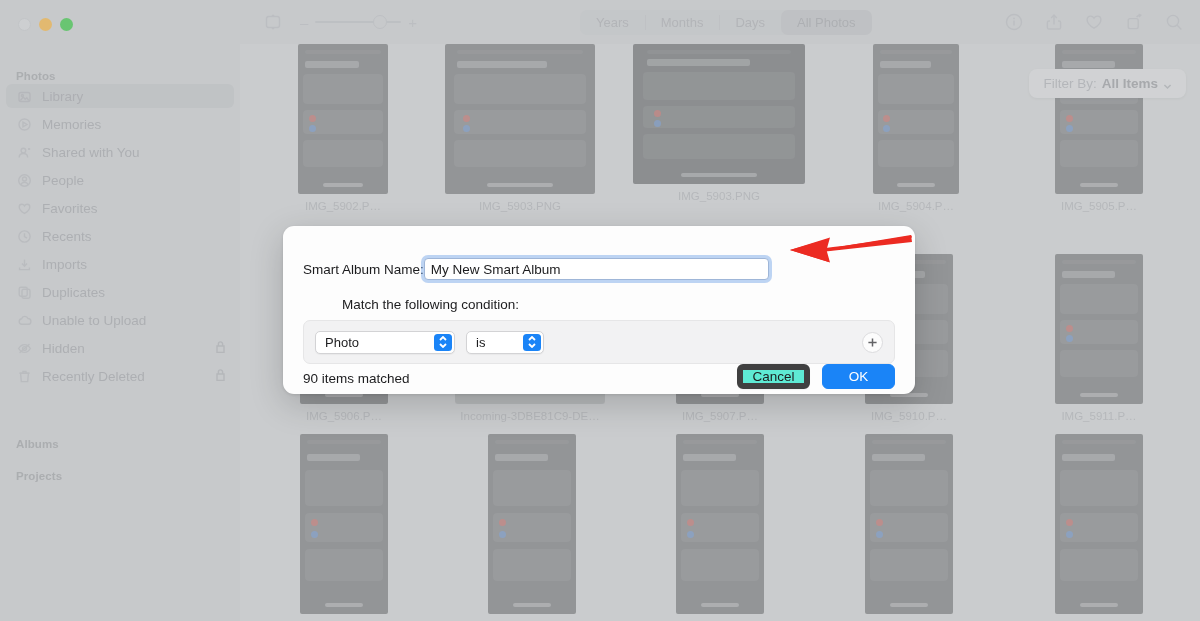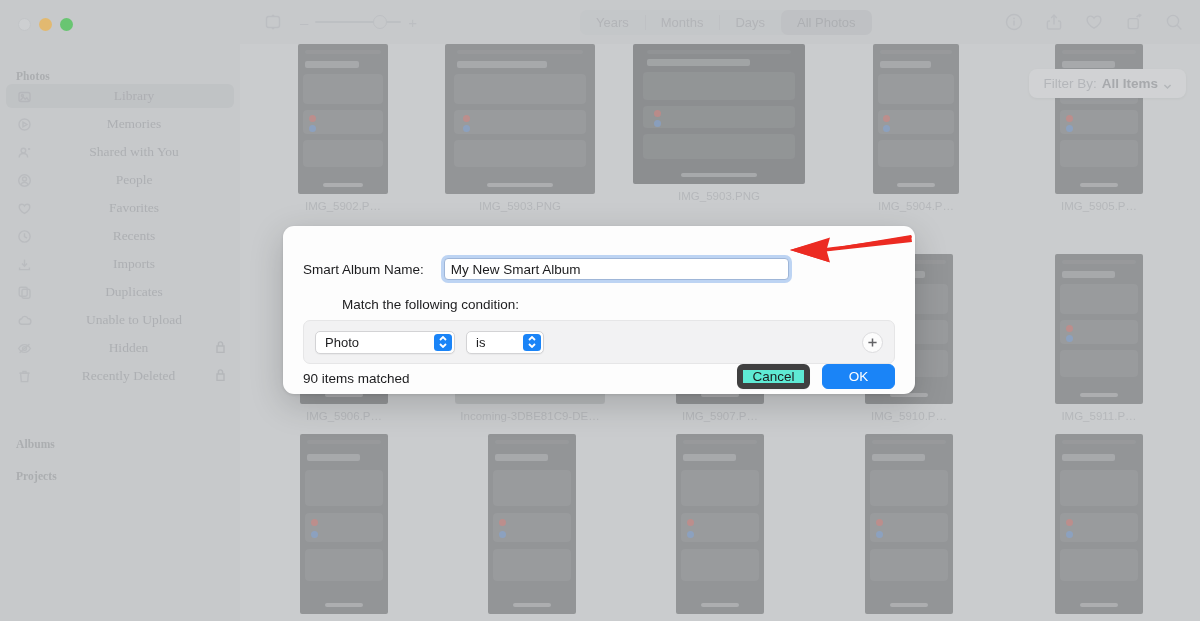--- a/index.html
+++ b/index.html
@@ -8,39 +8,38 @@
     font-family: "Liberation Sans", sans-serif;
     overflow: hidden;
     background: #c9cbcd;
   }
   #app { position: relative; width: 1200px; height: 621px; }
 
   
   #sidebar {
     position: absolute; left: 0; top: 0; width: 240px; height: 621px;
     background: #c6c8ca;
-    font-family: Liberation Serif, serif;
   }
   #traffic { position: absolute; left: 18px; top: 18px; display: flex; gap: 8px; }
   .tl { width: 13px; height: 13px; border-radius: 50%; }
   .tl.close  { background: #d0d2d4; border: 1px solid #bfc1c3; }
   .tl.min    { background: #f5ad2e; }
   .tl.max    { background: #25c131; }
 
   .sb-header {
     font-size: 11.5px; font-weight: bold; color: #97999c;
     padding: 0 0 0 16px; margin-top: 6px; margin-bottom: 7px;
     letter-spacing: .1px;
   }
   #sb-photos-header { position: absolute; top: 64px; left: 0; }
   .sb-list { position: absolute; left: 6px; top: 84px; width: 228px; }
   .sb-item {
     display: flex; align-items: center; height: 24px;
     border-radius: 6px; padding: 0 8px 0 10px; margin-bottom: 4px;
-    color: #9a9ca0; font-size: 13.5px; text-align: center;
+    color: #9a9ca0; font-size: 13.5px;
   }
   .sb-item.selected { background: #bbbdc0; }
   .sb-ico {
     width: 17px; height: 17px; margin-right: 9px; flex: 0 0 17px;
     display: flex; align-items: center; justify-content: center;
   }
   .sb-ico svg { width: 15px; height: 15px; stroke: #b0b2b6; fill: none; stroke-width: 1.4; }
   .sb-item.selected .sb-ico svg { stroke: #a8aaae; }
   .sb-label { flex: 1 1 auto; white-space: nowrap; }
   .sb-lock { margin-left: auto; }
@@ -133,21 +132,21 @@
   }
   #modal {
     position: absolute; left: 283px; top: 226px; width: 632px; height: 168px;
     background: #fdfdfd; border-radius: 11px; z-index: 30;
     box-shadow: 0 10px 34px rgba(0,0,0,.18), 0 1px 3px rgba(0,0,0,.10);
     font-family: "Liberation Sans", sans-serif;
   }
   #row-name { position: absolute; left: 20px; top: 32px; display: flex; align-items: center; }
   #name-label { font-size: 13.5px; color: #1c1c1e; }
   #name-input {
-    margin-left: 20px; width: 345px; height: 22px;
+    margin-left: 0; width: 345px; height: 22px;
     font-size: 13.5px; color: #1c1c1e; font-family: "Liberation Sans", sans-serif;
     background: #ffffff; border: 1px solid #9fb6d8; border-radius: 4px;
     padding: 0 6px; outline: none;
     box-shadow: 0 0 0 3px rgba(83,145,225,.38);
   }
   #match-label { position: absolute; left: 20px; top: 71px; font-size: 13.5px; color: #1c1c1e; margin-left: 39px; }
   #cond-box {
     position: absolute; left: 20px; top: 94px; width: 592px; height: 44px;
     background: #f2f2f3; border: 1px solid #e6e6e7; border-radius: 7px;
     display: flex; align-items: center; padding: 0 11px;

